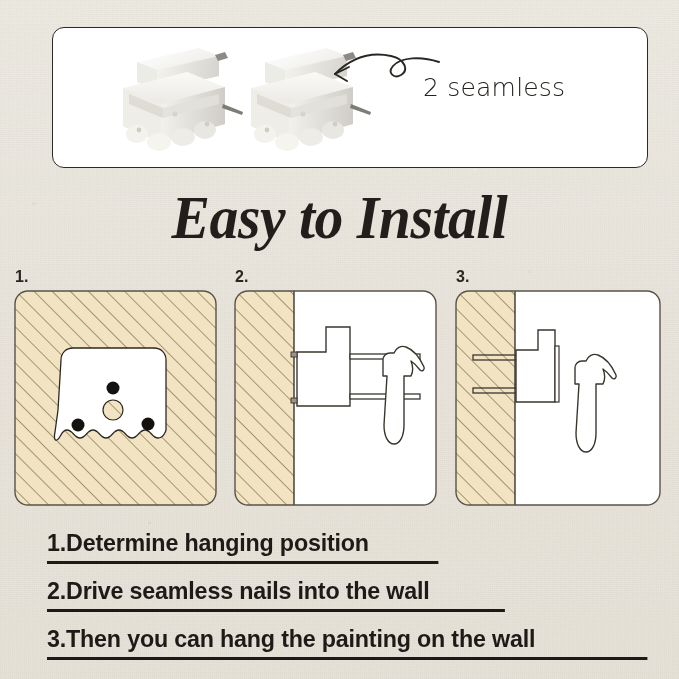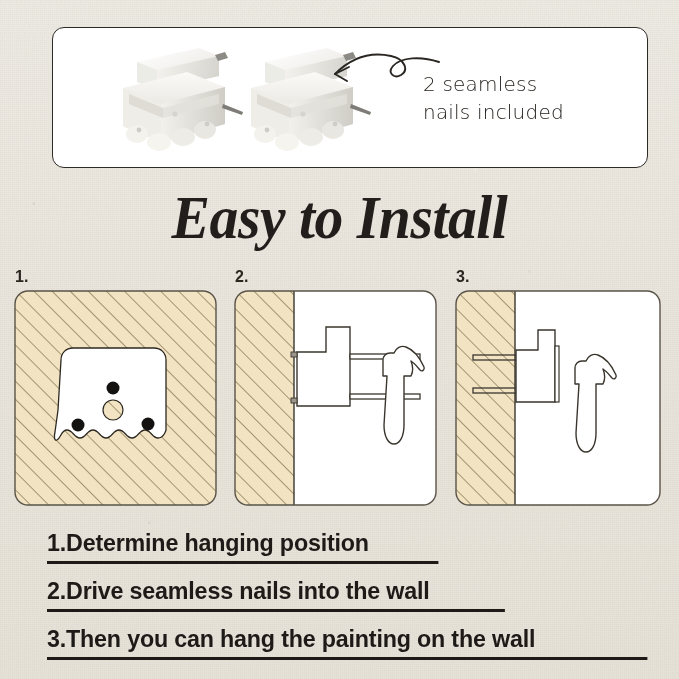--- a/index.html
+++ b/index.html
@@ -41,21 +41,21 @@
 
   
   #product-card{
     position:absolute;left:52px;top:27px;width:596px;height:141px;
     background:#ffffff;border:1.4px solid #2e2a26;border-radius:12px;
     box-sizing:border-box;overflow:hidden;
   }
   .nail-photo{position:absolute;top:14px;}
   .nail-caption{
     position:absolute;left:370px;top:42px;width:215px;
-    font-size:20px;line-height:1.42;color:#25211d;
+    font-size:25px;line-height:1.42;color:#25211d;
     font-family:"DejaVu Sans", sans-serif;font-weight:300;
     letter-spacing:.2px;
   }
   #arrow-doodle{position:absolute;left:268px;top:22px;}
 
   
   #headline{
     position:absolute;left:0;top:186px;width:679px;text-align:center;
     font-family:"Liberation Serif", serif;
     font-style:italic;font-weight:700;
@@ -165,21 +165,20 @@
       <path d="M108 62 L128 70 L127 73 L107 66 Z" fill="#7e7c76"></path>
     </svg>
 
     <svg id="arrow-doodle" width="120" height="46" viewBox="0 0 120 46">
       <path d="M14 24 C32 6 52 2 70 6 C84 9 88 20 80 25 C73 29 66 23 72 16 C80 7 100 6 118 12" fill="none" stroke="#2a2622" stroke-width="1.9" stroke-linecap="round"></path>
       <path d="M14 24 L28 17 M14 24 L26 31" fill="none" stroke="#2a2622" stroke-width="1.9" stroke-linecap="round"></path>
     </svg>
 
     <div class="nail-caption">
       <div>2 seamless</div>
-      <div>nails included</div>
     </div>
   </div>
 
   <div id="headline">Easy to Install</div>
 
   <div class="step" id="step1">
     <div class="step-num">1.</div>
     <svg class="panel" viewBox="0 0 203 216">
       <defs>
         <pattern id="hatch1" width="12.8" height="12.8" patternUnits="userSpaceOnUse" patternTransform="rotate(-45)">

